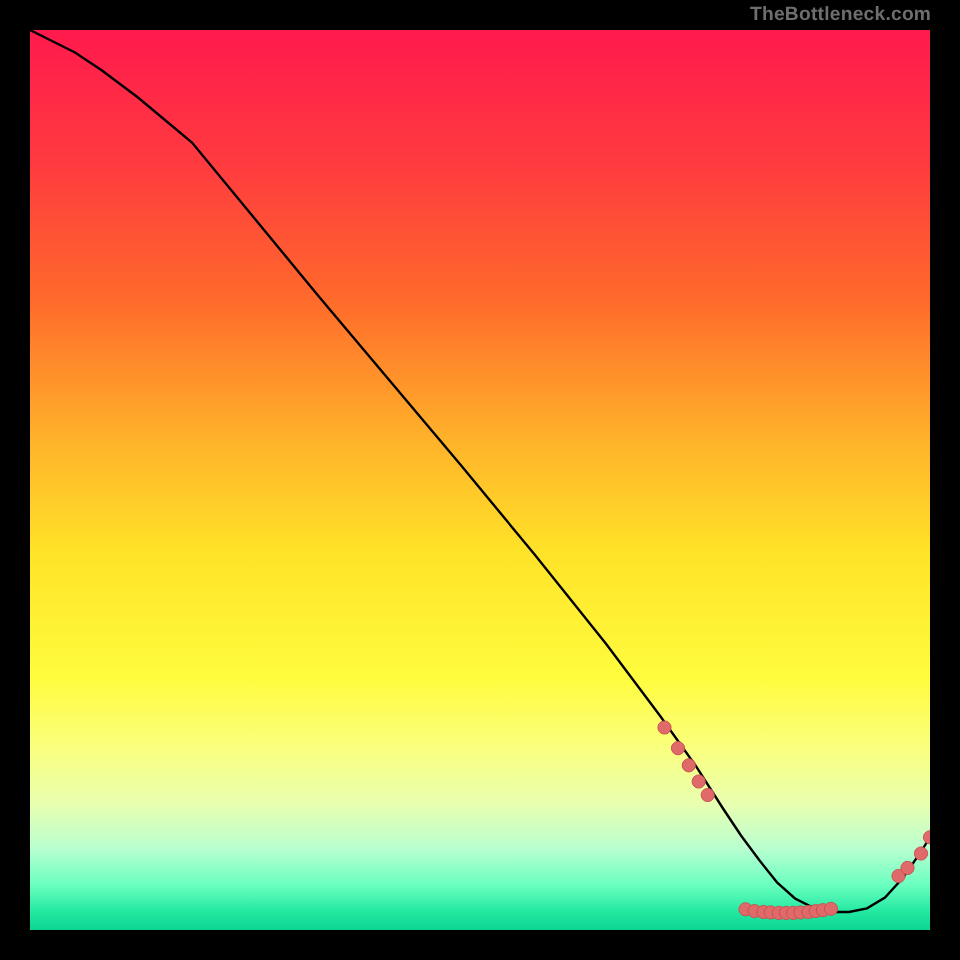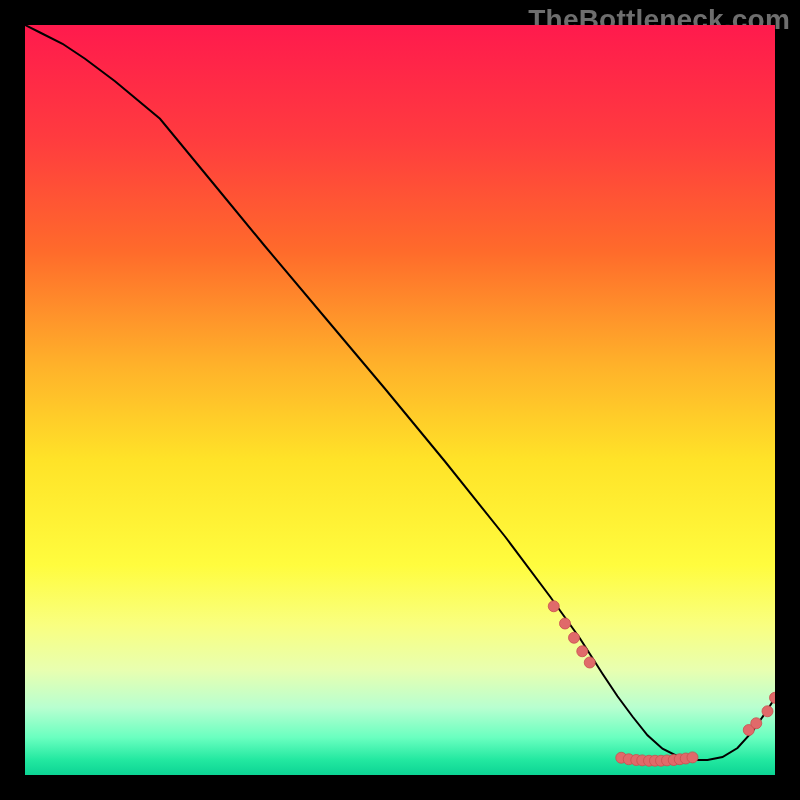--- a/index.html
+++ b/index.html
@@ -20,23 +20,23 @@
     position: absolute;
     left: 25px;
     top: 25px;
     width: 750px;
     height: 750px;
     overflow: hidden;
   }
   .watermark {
     position: absolute;
     top: 4px;
-    right: 10px;
+    right: 24px;
     font-family: Arial, Helvetica, sans-serif;
-    font-size: 28px;
+    font-size: 16px;
     font-weight: 600;
     color: #6e6e6e;
     letter-spacing: 0.2px;
     user-select: none;
   }
   svg { display: block; }
 </style>
 </head>
 <body>
 

